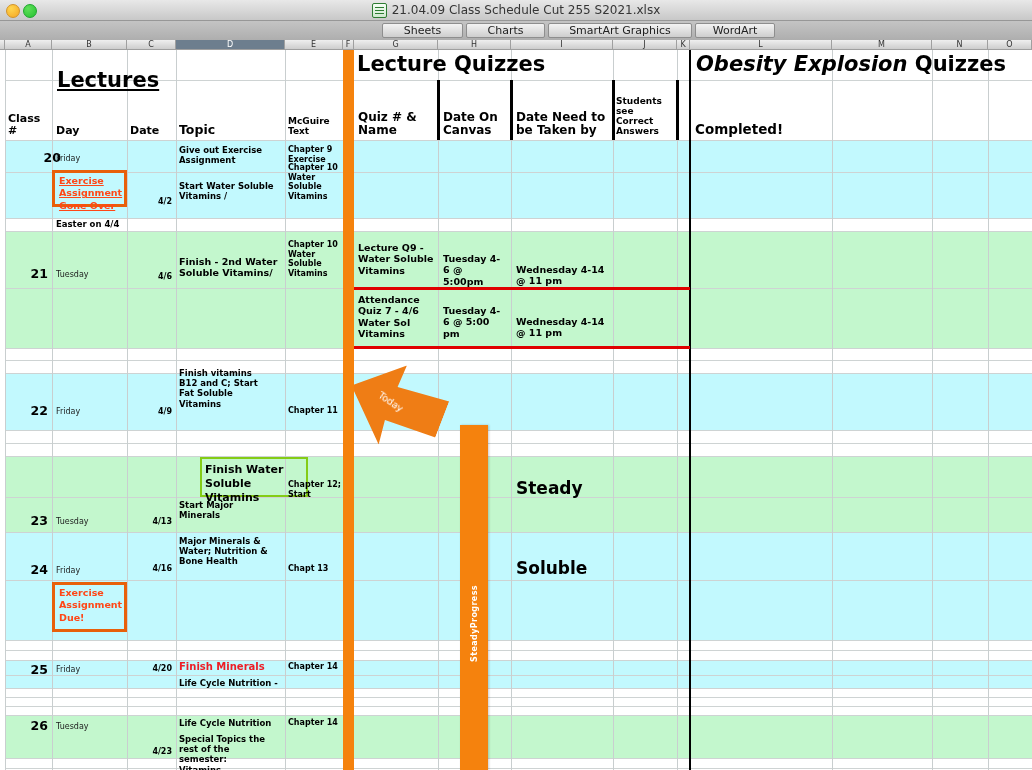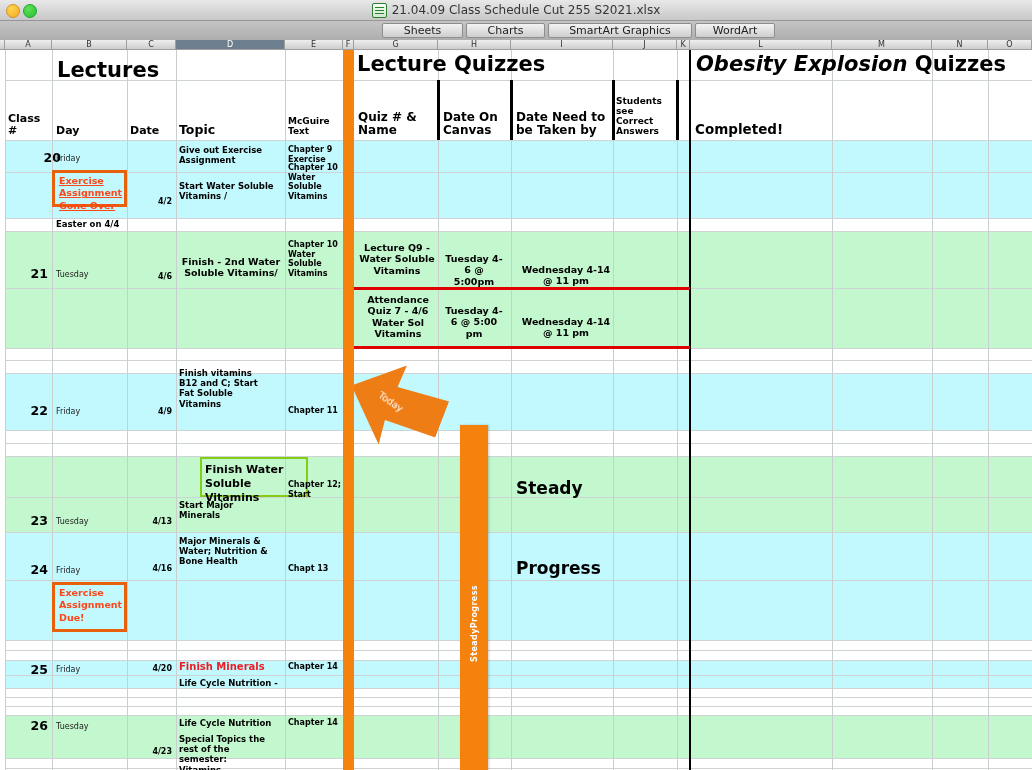--- a/index.html
+++ b/index.html
@@ -31,21 +31,21 @@
   #sheet{position:absolute;left:0;top:50px;width:1032px;height:720px;background:#fff;}
   .band{position:absolute;left:5px;width:1027px;}
   .vline{position:absolute;top:0;height:720px;width:1px;background:#c9cecf;}
   .hline{position:absolute;left:5px;width:1027px;height:1px;background:#ced3d3;}
   .blackline{position:absolute;background:#000;}
   .redline{position:absolute;height:3px;background:var(--redline);}
   .orangecol{position:absolute;background:var(--orange);}
   .cell{position:absolute;font-weight:bold;font-size:8.5px;line-height:1.2;color:#000;}
   .plain{font-weight:normal;font-size:8px;color:#1c1c1c;}
   .f12{font-size:12.5px;}
-  .f95{font-size:9.5px;text-align:center;}
+  .f95{font-size:9.5px;}
   .f8{font-size:8px;}
   .right{text-align:right;}
   .bigtitle{position:absolute;font-size:21px;font-weight:bold;color:#000;white-space:nowrap;}
   .hlabel{position:absolute;top:32px;height:55px;display:flex;align-items:flex-end;
     font-weight:bold;font-size:11px;line-height:1.1;color:#000;}
   .redtext{color:#ed1c24;font-size:10px;}
   .obox{position:absolute;border:3px solid var(--boxborder);color:var(--boxtext);
     font-weight:bold;font-size:9.5px;line-height:1.3;padding:2px 4px;box-sizing:border-box;}
   #sel-cell{position:absolute;border:2px solid #84cc16;box-sizing:border-box;
     font-weight:bold;font-size:11px;line-height:1.25;padding:4px 3px;margin-left:24px;}
@@ -148,21 +148,21 @@
       <div class="vline" style="left: 511px;"></div>
       <div class="vline" style="left: 438px;"></div>
       <div class="vline" style="left: 353px;"></div>
       <div class="vline" style="left: 343px;"></div>
       <div class="vline" style="left: 285px;"></div>
       <div class="vline" style="left: 176px;"></div>
       <div class="vline" style="left: 127px;"></div>
       <div class="vline" style="left: 52px;"></div>
       <div class="vline" style="left: 5px;"></div>
 
-    <div class="bigtitle" style="left:57px;top:8px;">Lectures</div>
+    <div class="bigtitle" style="left:57px;top:18px;text-decoration:underline;">Lectures</div>
     <div class="bigtitle" style="left:357px;top:2px;">Lecture Quizzes</div>
     <div class="bigtitle" style="left:696px;top:2px;"><span class="italic">Obesity Explosion</span><span> Quizzes</span></div>
 
     <div class="hlabel" style="left:8px;width:44px;">Class #</div>
     <div class="hlabel" style="left:56px;width:60px;">Day</div>
     <div class="hlabel" style="left:130px;width:42px;">Date</div>
     <div class="hlabel" style="left:179px;width:100px;font-size:12.5px;">Topic</div>
     <div class="hlabel" style="left:288px;width:52px;font-size:9px;">McGuire Text</div>
     <div class="hlabel" style="left:358px;width:74px;font-size:12px;">Quiz # &amp; Name</div>
     <div class="hlabel" style="left:443px;width:64px;font-size:12px;">Date On Canvas</div>
@@ -204,21 +204,21 @@
     <div class="cell plain" style="left:56px;top:467px;">Tuesday</div>
     <div class="cell f8 right" style="left:130px;top:467px;width:42px;">4/13</div>
     <div class="cell f8" style="left:288px;top:430px;width:54px;">Chapter 12; Start</div>
     <div class="bigword" style="left:516px;top:428px;">Steady</div>
 
     <div class="cell" style="left:179px;top:486px;width:102px;">Major Minerals &amp; Water; Nutrition &amp; Bone Health</div>
     <div class="cell f12 right" style="left:5px;top:512px;width:43px;">24</div>
     <div class="cell plain" style="left:56px;top:516px;">Friday</div>
     <div class="cell f8 right" style="left:130px;top:514px;width:42px;">4/16</div>
     <div class="cell f8" style="left:288px;top:514px;width:52px;">Chapt 13</div>
-    <div class="bigword" style="left:516px;top:508px;">Progress</div>
+    <div class="bigword" style="left:516px;top:508px;">Soluble</div>
     <div class="obox" style="left:52px;top:532px;width:75px;height:50px;">Exercise Assignment Due!</div>
 
     <div class="cell f12 right" style="left:5px;top:612px;width:43px;">25</div>
     <div class="cell plain" style="left:56px;top:615px;">Friday</div>
     <div class="cell f8 right" style="left:130px;top:614px;width:42px;">4/20</div>
     <div class="cell redtext" style="left:179px;top:611px;width:104px;">Finish Minerals</div>
     <div class="cell f8" style="left:288px;top:612px;width:52px;">Chapter 14</div>
     <div class="cell" style="left:179px;top:628px;width:104px;">Life Cycle Nutrition -</div>
 
     <div class="cell f12 right" style="left:5px;top:668px;width:43px;">26</div>

